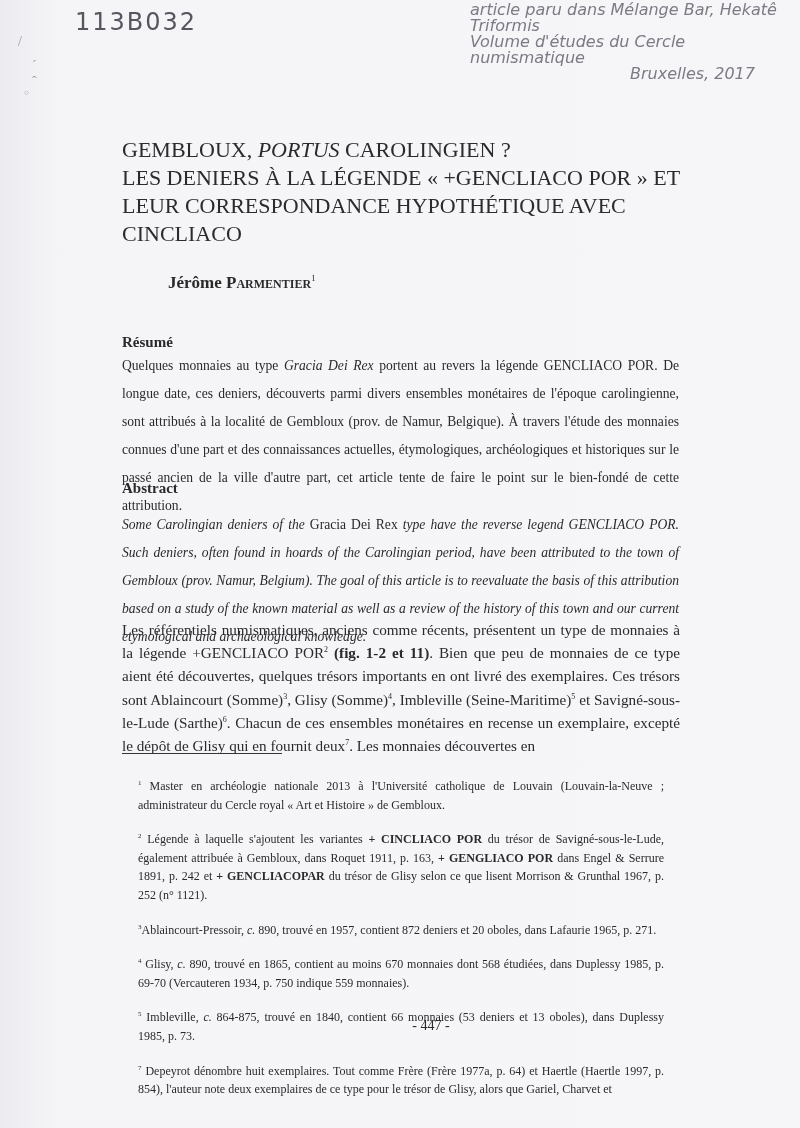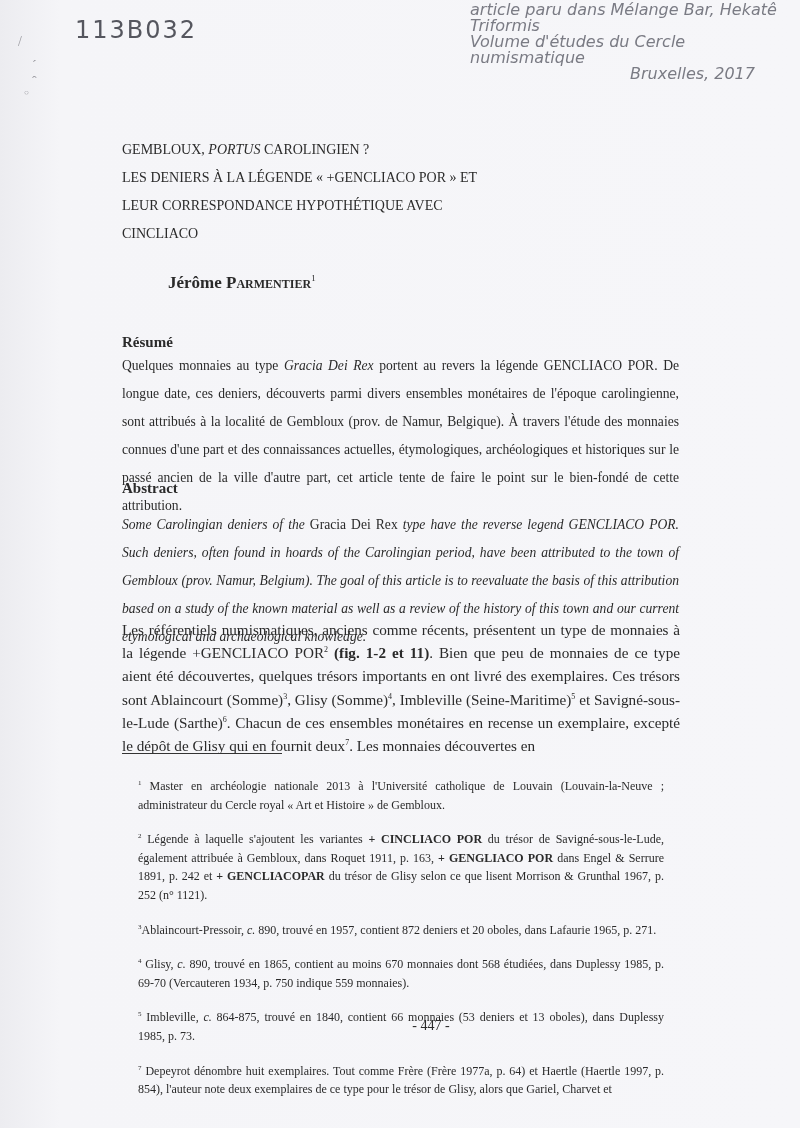--- a/index.html
+++ b/index.html
@@ -5,27 +5,27 @@
   html, body { margin: 0; padding: 0; }
   body {
     width: 800px; height: 1128px; overflow: hidden;
     background: #f4f4f7;
     font-family: "Liberation Serif", "DejaVu Serif", serif;
     color: #2a2a2a;
     position: relative;
   }
   .page { position: absolute; inset: 0; background: linear-gradient(90deg,#ececf0 0,#f5f5f8 60px,#f6f6f9 100%); }
   .hand { position: absolute; font-family: "DejaVu Sans", sans-serif; color: #6f7078; font-style: italic; }
-  .ref-number { left: 75px; top: 16px; font-size: 24px; letter-spacing: 2px; font-style: normal; color: #55565e; }
+  .ref-number { left: 75px; top: 8px; font-size: 24px; letter-spacing: 2px; font-style: normal; color: #55565e; }
   .pub-note { left: 470px; top: 2px; font-size: 16px; line-height: 16px; width: 330px; color: #7a7b84; }
   .pub-note .l3 { padding-left: 160px; }
   .marks { position: absolute; left: 18px; top: 20px; color: #9a9aa0; font-size: 14px; }
   .marks span { position: absolute; }
 
-  .title { position: absolute; left: 122px; top: 136px; width: 580px; font-size: 14px; line-height: 28px; color: #2b2b2b; }
+  .title { position: absolute; left: 122px; top: 136px; width: 580px; font-size: 22px; line-height: 28px; color: #2b2b2b; }
   .title i { font-style: italic; }
   .author { position: absolute; left: 122px; top: 273px; font-size: 17px; font-weight: bold; margin-left: 46px; }
   .author .sc { font-variant: small-caps; }
   .author sup { font-size: 9px; font-weight: normal; vertical-align: super; }
 
   .section-h { position: absolute; left: 122px; font-size: 15px; font-weight: bold; }
   .abs-text { position: absolute; left: 122px; width: 557px; font-size: 13.6px; line-height: 28px; text-align: justify; }
   .abs-text i { font-style: italic; }
   .abs-en { font-style: italic; }
   .abs-en .up { font-style: normal; }

